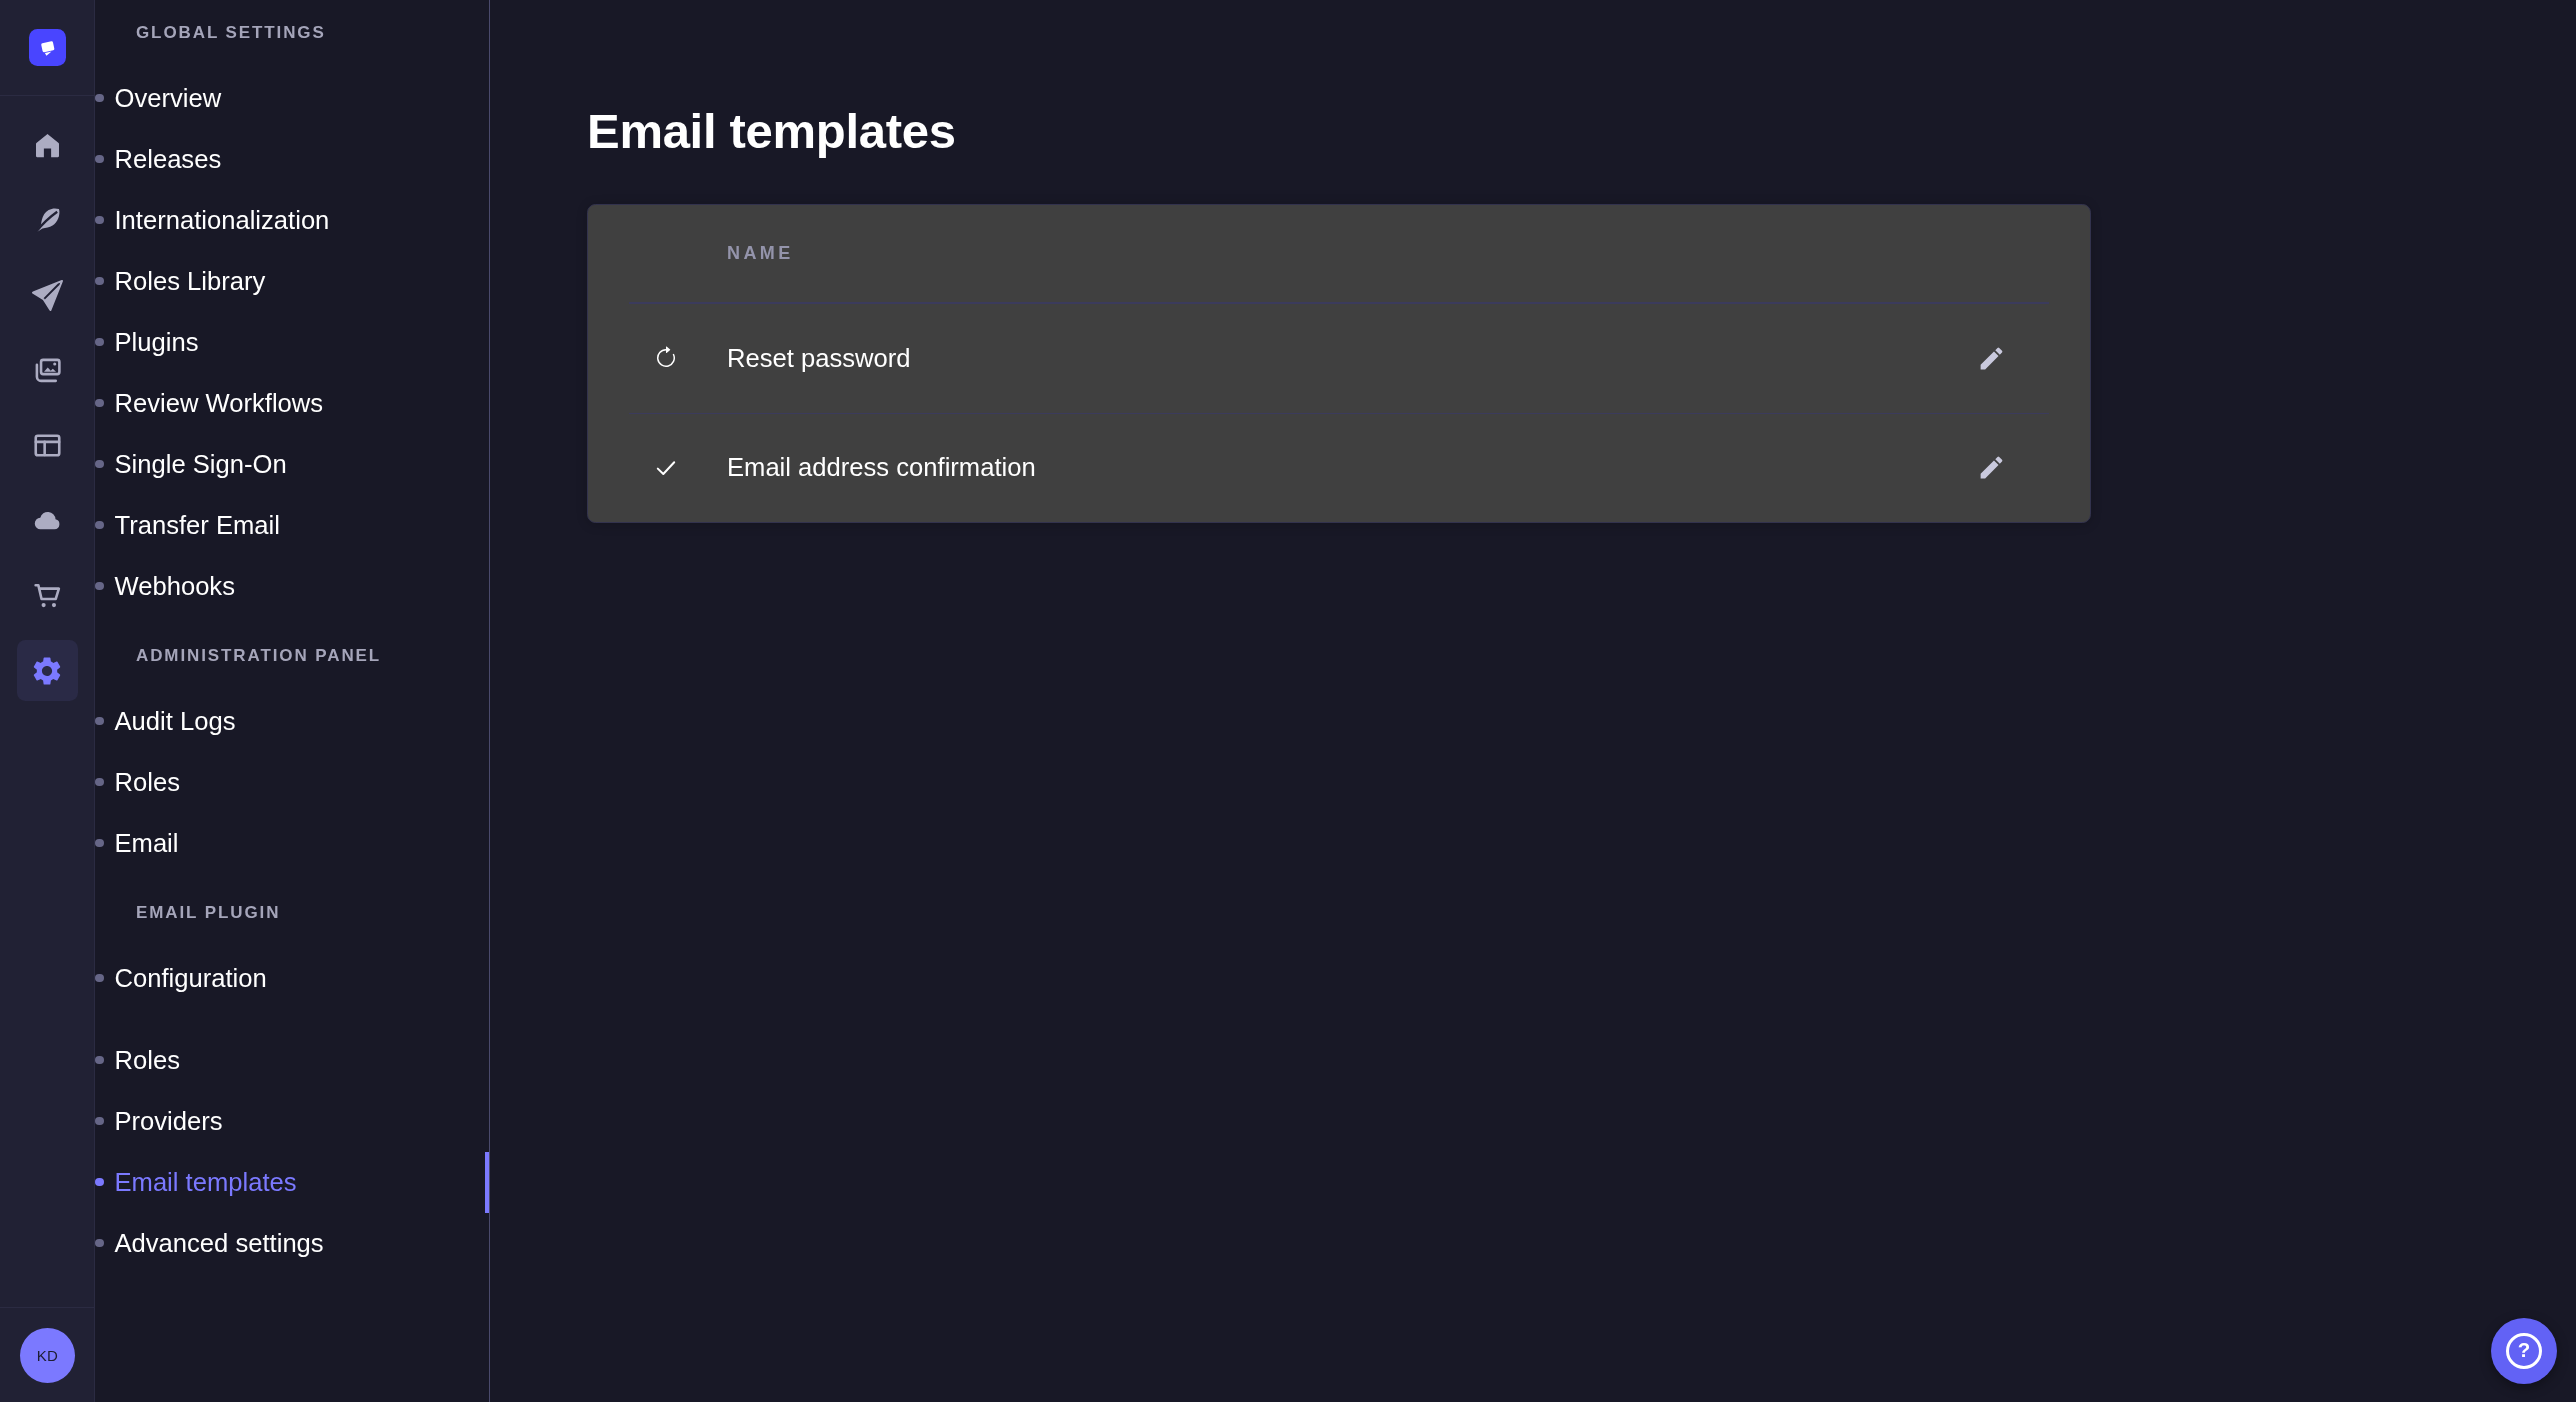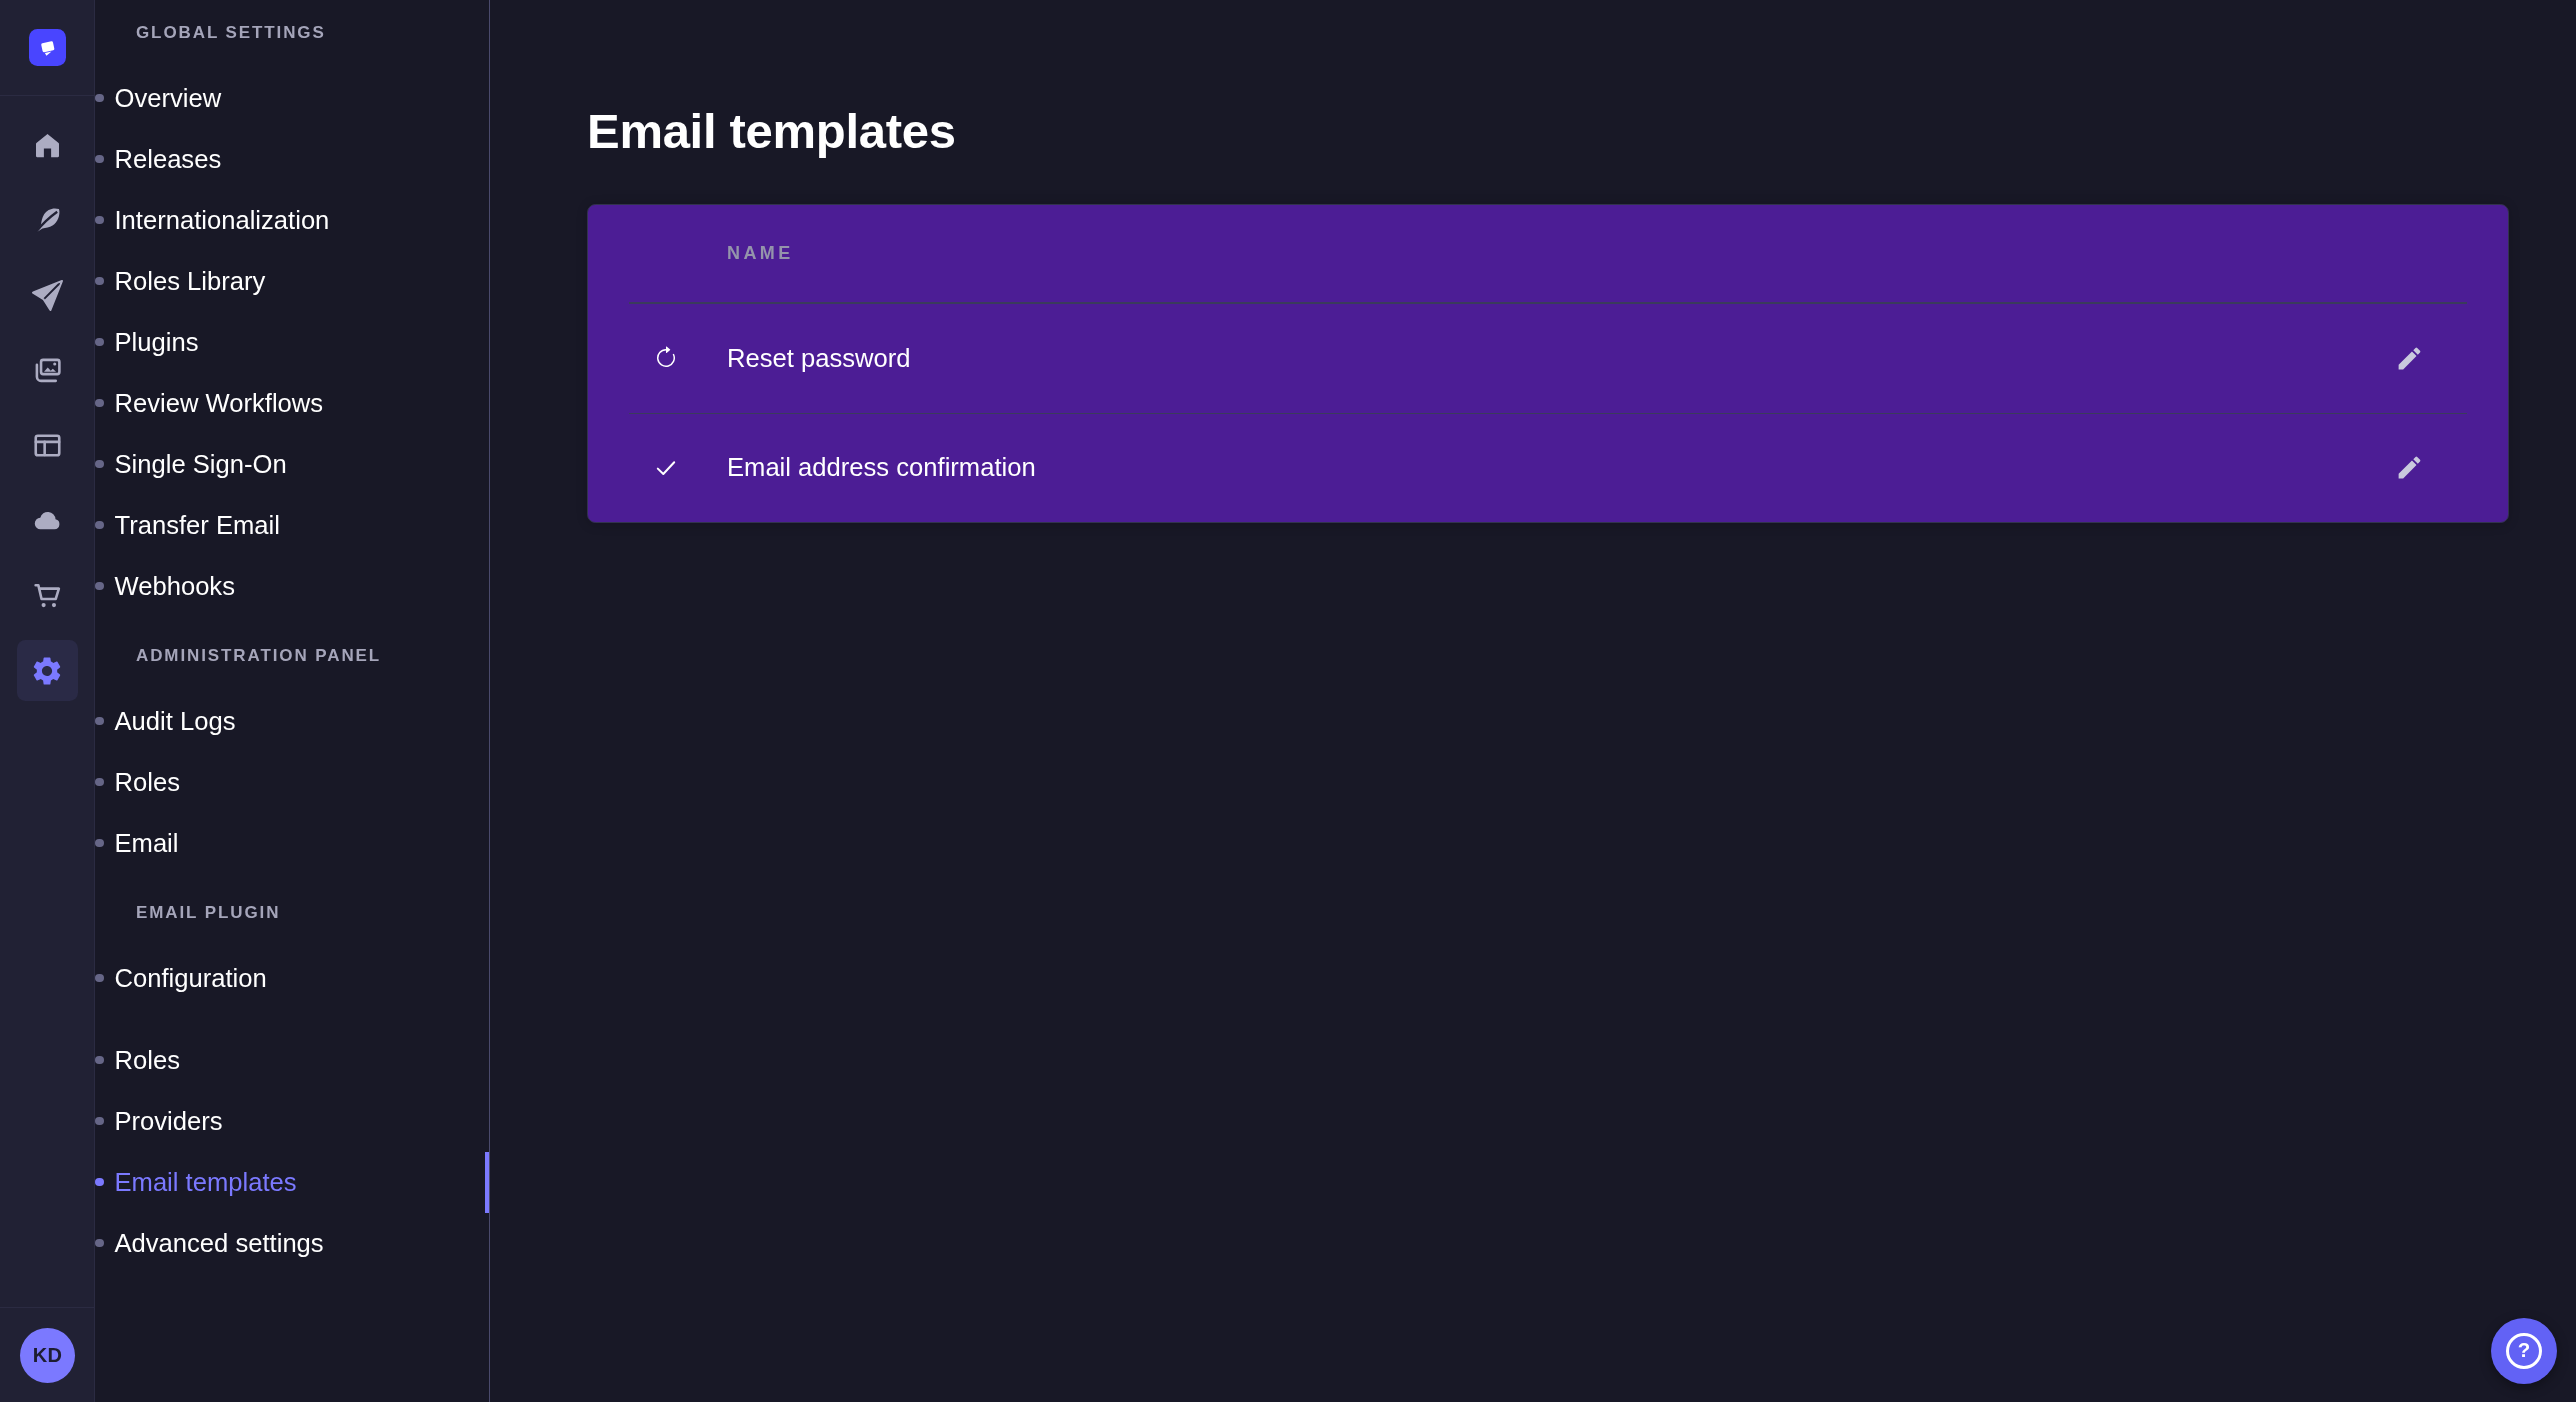--- a/index.html
+++ b/index.html
@@ -21,21 +21,21 @@
   .rail-btn { height:75px; display:flex; align-items:center; justify-content:center; cursor:pointer; }
   .rail-btn svg { width:31px; height:31px; }
   .icon-fill { fill:#acacc2; }
   .icon-stroke { stroke:#acacc2; fill:none; stroke-width:2; stroke-linecap:round; stroke-linejoin:round; }
   .squircle { width:61px; height:61px; border-radius:8.5px; background:#2a2a46;
               display:flex; align-items:center; justify-content:center; }
   .squircle svg { width:34px; height:34px; }
   .rail-bottom { position:absolute; bottom:0; left:0; width:95px; height:94px;
                  border-top:0.9px solid #2b2b42; display:flex; align-items:center; justify-content:center; }
   .avatar { width:55px; height:55px; border-radius:50%; background:#7b79ff; color:#1d1d31;
-            font-size:20px; font-weight:700; letter-spacing:0.4px;
+            font-size:15px; font-weight:400; letter-spacing:0.4px;
             display:flex; align-items:center; justify-content:center; cursor:pointer; }
 
   
   .subnav { position:absolute; left:95px; top:0; bottom:0; width:395px; box-sizing:border-box;
             background:#181826; border-right:1.7px solid #4a4a6c; padding-top:14.5px; overflow:hidden; }
   .sn-header { height:37px; display:flex; align-items:center; padding-left:41px;
                font-size:17px; font-weight:600; letter-spacing:1.9px; color:#a5a5ba;
                text-transform:uppercase; }
   .sn-section + .sn-section { margin-top:21px; }
   .sn-items { margin-top:16px; }
@@ -45,22 +45,22 @@
                margin-right:11px; flex:none; }
   .sn-item.active { color:#7b79ff; }
   .sn-item.active .sn-bullet { background:#7b79ff; }
   .sn-item.active::after { content:""; position:absolute; right:0; top:0; height:61px; width:4.3px;
                            background:#7b79ff; }
 
   
   .main { position:absolute; left:491px; top:0; right:0; bottom:0; background:#181826; }
   .page-title { position:absolute; left:96px; top:73px; font-size:49px; line-height:51px;
                 font-weight:700; color:#ffffff; letter-spacing:-0.3px; }
-  .card { position:absolute; left:96px; top:204px; width:1922px; height:319px; box-sizing:border-box;
-          background:#4c1d95; border:0.9px solid #32324d; border-radius:8.5px;
+  .card { position:absolute; left:96px; top:204px; width:1504px; height:319px; box-sizing:border-box;
+          background:#404040; border:0.9px solid #32324d; border-radius:8.5px;
           box-shadow:0 1.7px 10.2px rgba(0,0,0,.18); }
   .thead { height:97px; display:flex; align-items:center; padding-left:139px;
            font-size:18px; font-weight:600; letter-spacing:3.4px; color:#9494ab; }
   .tdivider { height:1.7px; background:#3b3b5c; margin:0 41px; }
   .trow { height:109px; position:relative; display:flex; align-items:center; cursor:pointer; }
   .trow.last { height:107px; }
   .row-icon { position:absolute; left:66px; width:24px; height:24px; }
   .row-label { margin-left:139px; font-size:25.6px; color:#ffffff; }
   .row-edit { position:absolute; right:84px; width:29px; height:29px; cursor:pointer;
               display:flex; align-items:center; justify-content:center; }

